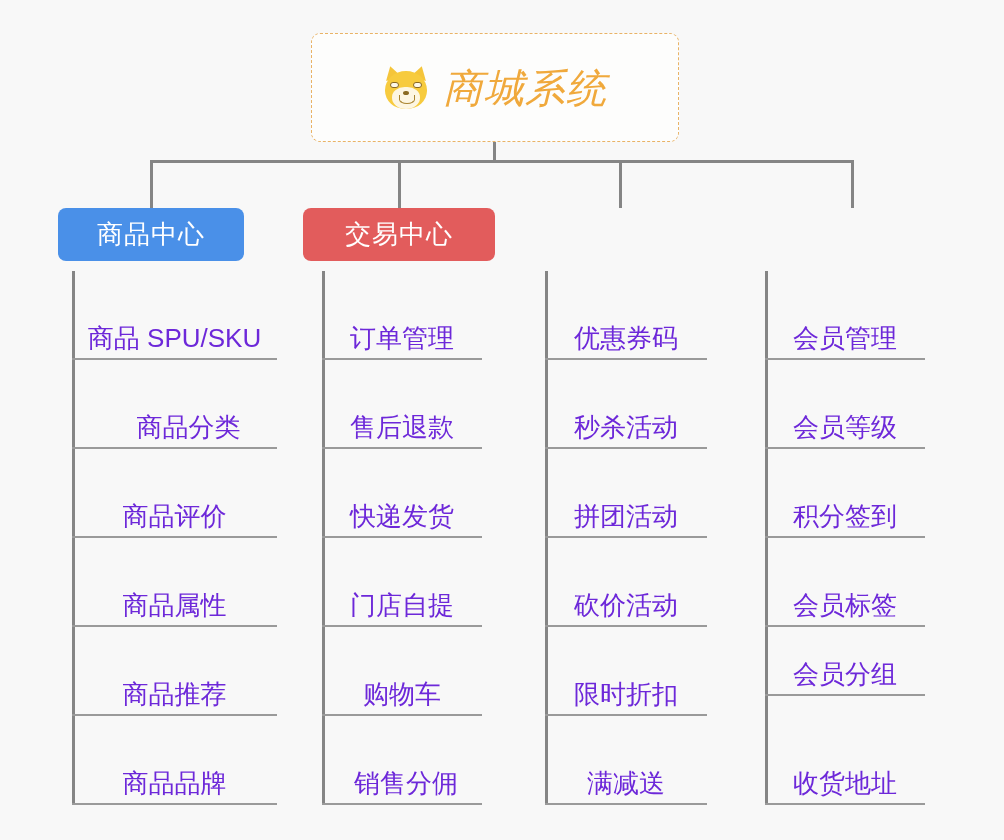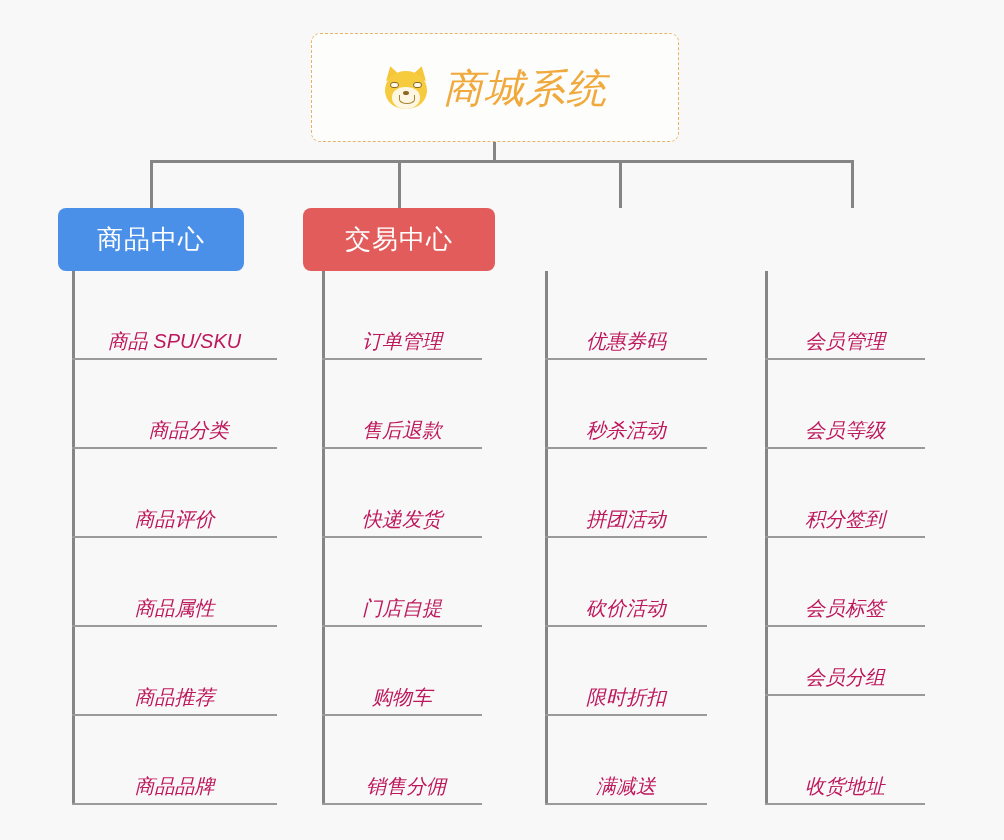--- a/index.html
+++ b/index.html
@@ -111,21 +111,21 @@
     background: #858585;
   }
   .conn-root-stem { left: 493px; top: 142px; width: 3px; height: 21px; }
   .conn-hbar      { left: 150px; top: 160px; width: 704px; height: 3px; }
   .conn-drop      { top: 160px; width: 3px; height: 48px; }
 
   
   .cat-box {
     position: absolute;
     top: 208px;
-    height: 63px;
+    height: 53px;
     border-radius: 8px;
     display: flex;
     align-items: center;
     justify-content: center;
     color: #ffffff;
     font-size: 26px;
     letter-spacing: 1px;
     white-space: nowrap;
   }
 
@@ -146,25 +146,24 @@
     left: 0;
     height: 89px;
     box-sizing: border-box;
     border-bottom: 2px solid #9a9a9a;
     display: flex;
     align-items: flex-end;
     justify-content: center;
     padding-bottom: 4px;
   }
   .leaf-label {
-    font-size: 20px;
-    color: #be185d;
+    font-size: 26px;
+    color: #6d28d9;
     white-space: nowrap;
     line-height: 1.25;
-    font-style: italic;
   }
 </style>
 </head>
 <body>
 
 <div id="canvas">
 
   <div class="root-node">
     <div class="root-emoji">
       <div class="shiba">

